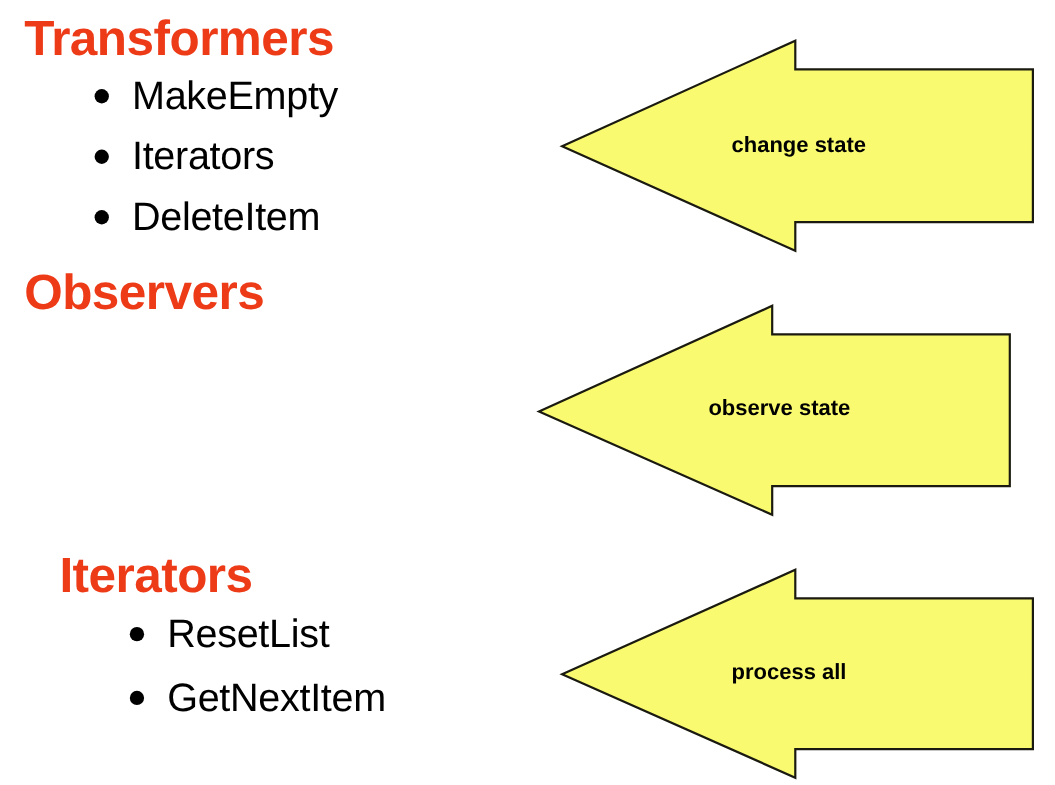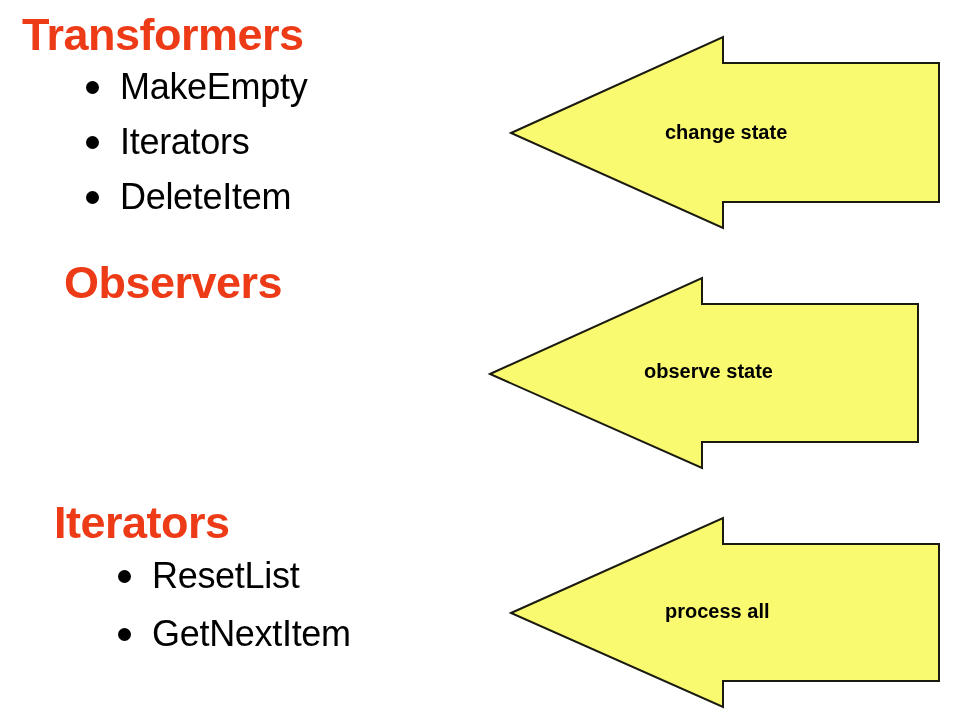--- a/index.html
+++ b/index.html
@@ -26,21 +26,21 @@
   .text-col {
     position: absolute;
     left: 0;
     top: 0;
     width: 500px;
     height: 714px;
   }
 
   .group { position: absolute; left: 0; width: 500px; }
   .group-1 { top: 12px; }
-  .group-2 { top: 260px; padding-left: 42px; }
+  .group-2 { top: 243px; }
   .group-3 { top: 500px; margin-left: 32px; }
 
   .heading {
     font-size: 45px;
     font-weight: bold;
     color: #ED3B18;
     line-height: 1.0;
     margin: 0 0 2px 22px;
     letter-spacing: -0.5px;
     white-space: nowrap;

